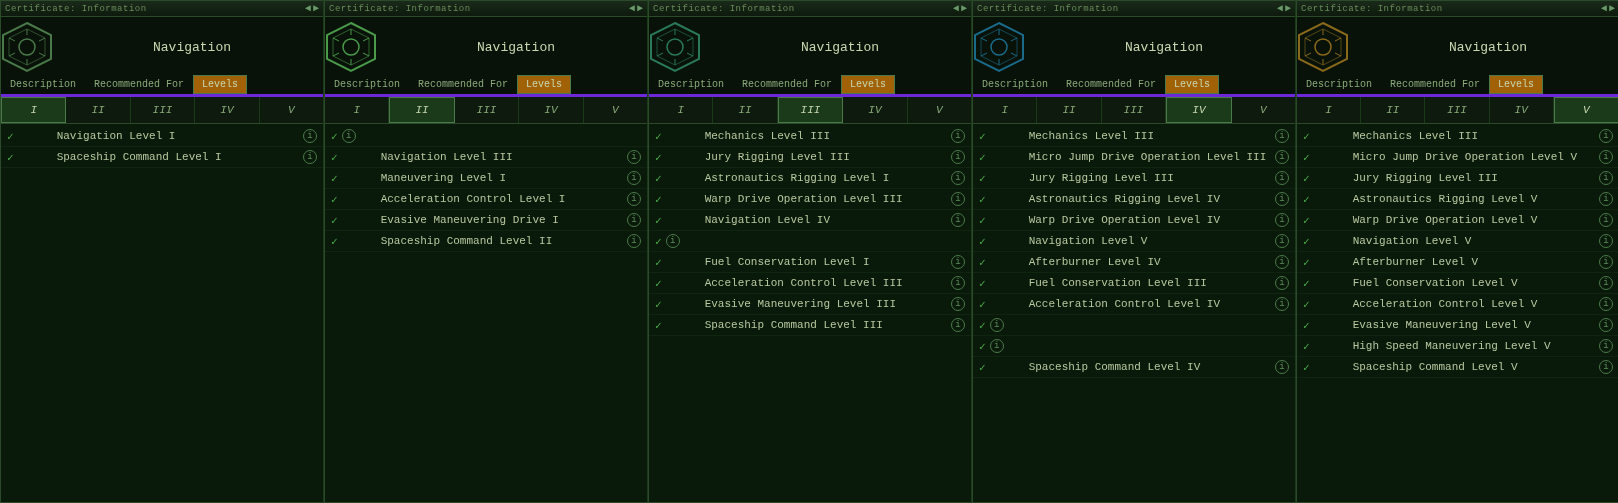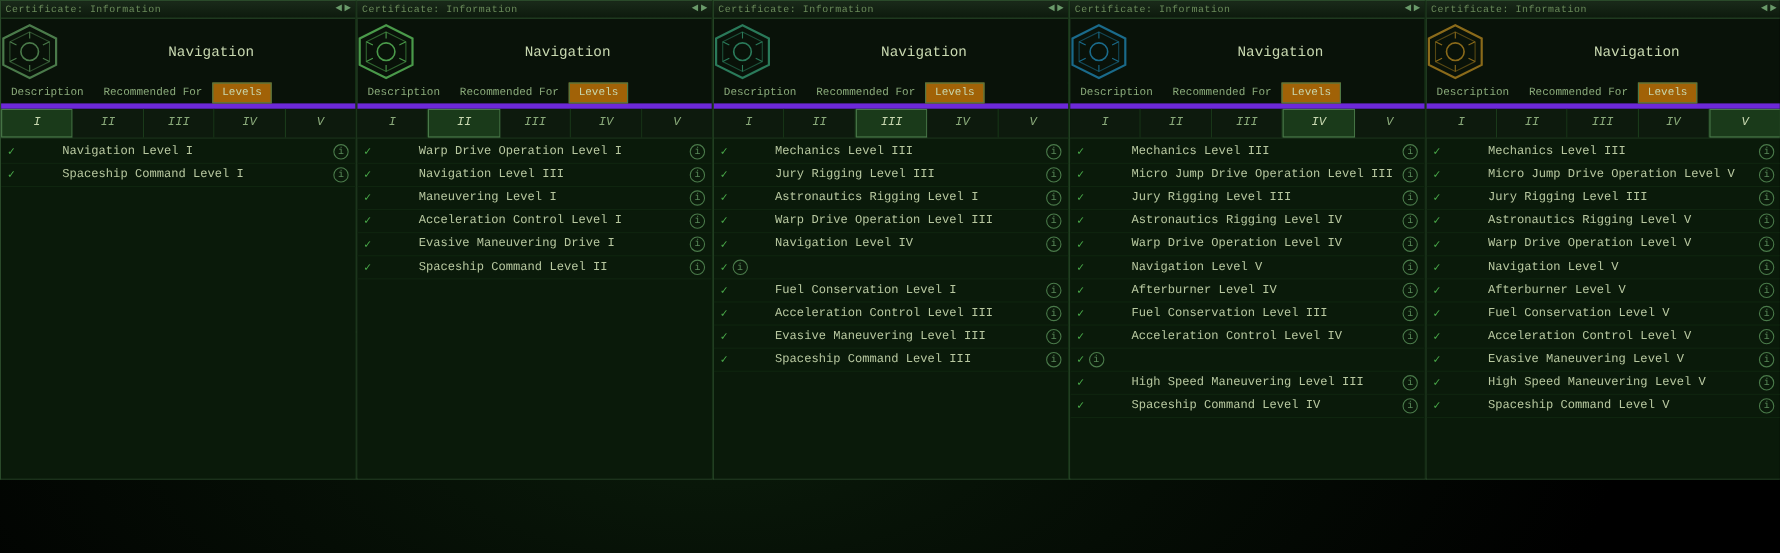--- a/index.html
+++ b/index.html
@@ -41,21 +41,21 @@
     .panels-container {
       position: relative;
       z-index: 1;
       display: flex;
       width: 1618px;
       height: 503px;
     }
 
     .panel {
       width: 324px;
-      height: 436px;
+      height: 503px;
       background: rgba(10, 20, 10, 0.92);
       border: 1px solid #2a4a2a;
       border-right: 1px solid #1a3a1a;
       display: flex;
       flex-direction: column;
       flex-shrink: 0;
     }
 
     .panel-header {
       background: linear-gradient(180deg, #1a2a1a 0%, #0d1a0d 100%);
@@ -110,21 +110,21 @@
       color: #6a8a6a;
     }
 
     .nav-arrow {
       cursor: pointer;
       color: #6a9a6a;
     }
 
     .tabs-row {
       display: flex;
-      border-bottom: 5px solid #6d28d9;
+      border-bottom: 3px solid #6d28d9;
       text-align: center;
     }
 
     .tab {
       padding: 3px 8px;
       font-size: 10px;
       color: #8aaa7a;
       border: 1px solid transparent;
       cursor: pointer;
       background: transparent;
@@ -324,21 +324,20 @@
         <div class="level-btn">
           <span class="roman">IV</span>
         </div>
         <div class="level-btn">
           <span class="roman">V</span>
         </div>
       </div>
       <div class="skills-list">
         <div class="skill-item">
           <span class="check-icon">✓</span>
-          <span class="skill-name">Warp Drive Operation Level I</span>
           <div class="info-icon">i</div>
         </div>
         <div class="skill-item">
           <span class="check-icon">✓</span>
           <span class="skill-name">Navigation Level III</span>
           <div class="info-icon">i</div>
         </div>
         <div class="skill-item">
           <span class="check-icon">✓</span>
           <span class="skill-name">Maneuvering Level I</span>
@@ -550,21 +549,20 @@
           <span class="check-icon">✓</span>
           <span class="skill-name">Acceleration Control Level IV</span>
           <div class="info-icon">i</div>
         </div>
         <div class="skill-item">
           <span class="check-icon">✓</span>
           <div class="info-icon">i</div>
         </div>
         <div class="skill-item">
           <span class="check-icon">✓</span>
-          <span class="skill-name">High Speed Maneuvering Level III</span>
           <div class="info-icon">i</div>
         </div>
         <div class="skill-item">
           <span class="check-icon">✓</span>
           <span class="skill-name">Spaceship Command Level IV</span>
           <div class="info-icon">i</div>
         </div>
       </div>
     </div>
     <div class="panel">

